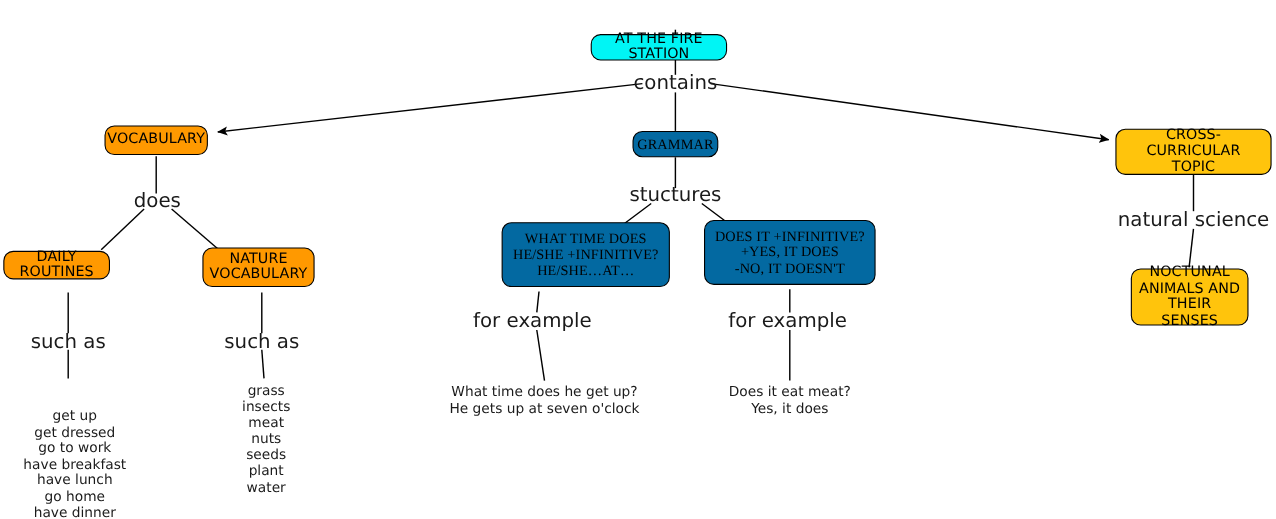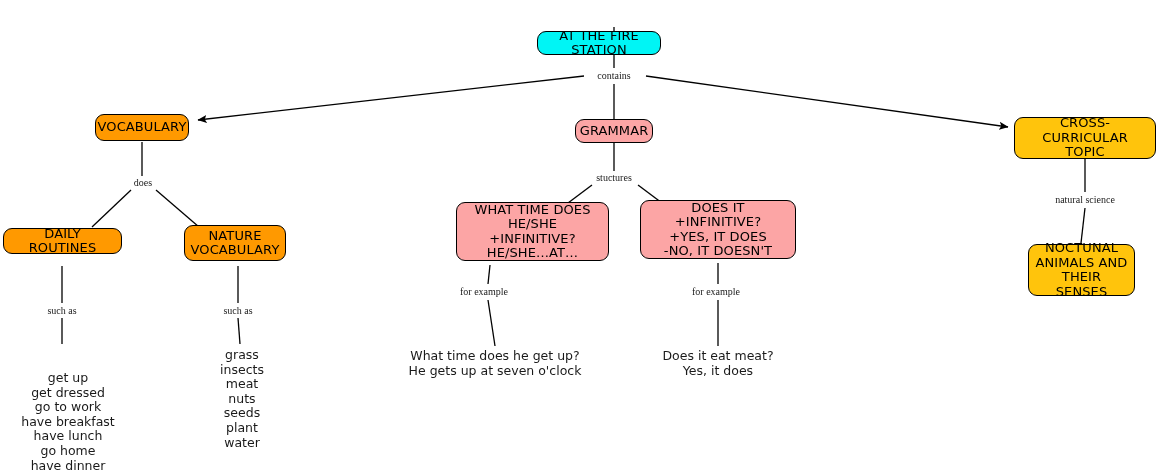--- a/index.html
+++ b/index.html
@@ -32,32 +32,31 @@
     text-align: center;
     color: #000000;
     font-size: 13px;
     line-height: 14.5px;
     letter-spacing: 0.1px;
     white-space: pre-line;
     padding: 0 6px;
   }
   .node-root   { background: #00f5f5; }
   .node-orange { background: #ff9900; }
-  .node-green  { background: #fca5a5; }
+  .node-green  { background: #0369a1; font-family: Liberation Serif, serif; }
   .node-gold   { background: #ffc40c; }
 
   .link-label {
     position: absolute;
-    font-size: 10px;
+    font-size: 18px;
     line-height: 14px;
     color: #1a1a1a;
     text-align: center;
     white-space: pre;
     transform: translateX(-50%);
-    font-family: Liberation Serif, serif;
   }
   .leaf-text {
     position: absolute;
     font-size: 12.5px;
     line-height: 14.6px;
     color: #1a1a1a;
     text-align: center;
     white-space: pre-line;
     transform: translateX(-50%);
   }
@@ -103,21 +102,21 @@
   <path d="M 1085 159 L 1085 192" stroke="#000000" stroke-width="1.3" fill="none"></path>
   <path d="M 1085 208 L 1081 243" stroke="#000000" stroke-width="1.3" fill="none"></path>
 </svg>
 
 <div class="node-box node-root" style="left:537px; top:3px; width:124px; height:24px;margin-top:28px;">AT THE FIRE STATION</div>
 <div class="link-label" style="left:614px; top:69px;">contains</div>
 
 <div class="node-box node-orange" style="left:95px; top:114px; width:94px; height:27px;">VOCABULARY</div>
 <div class="link-label" style="left:143px; top:176px;">does</div>
 
-<div class="node-box node-orange" style="left:3px; top:228px; width:119px; height:26px;">DAILY ROUTINES</div>
+<div class="node-box node-orange" style="left:3px; top:228px; width:97px; height:26px;">DAILY ROUTINES</div>
 <div class="link-label" style="left:62px; top:304px;">such as</div>
 <div class="leaf-text" style="left:68px; top:347px;margin-top:24px;">get up
 get dressed
 go to work
 have breakfast
 have lunch
 go home
 have dinner
 go to bed</div>
 

